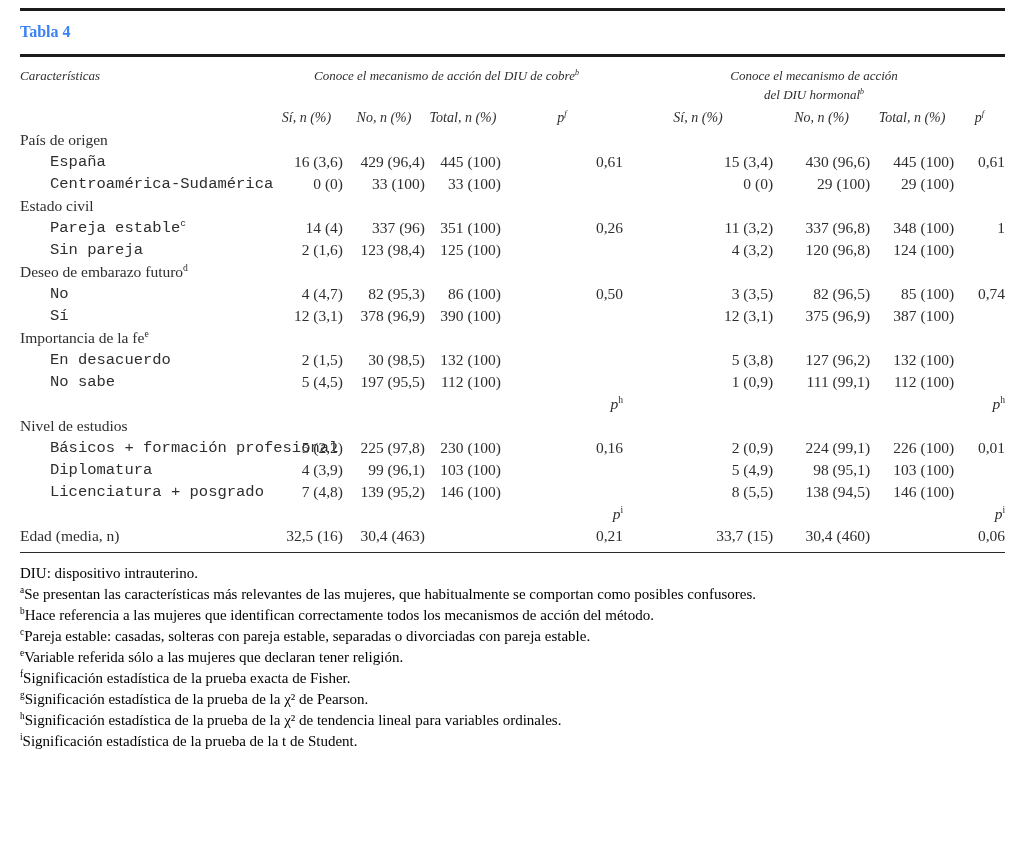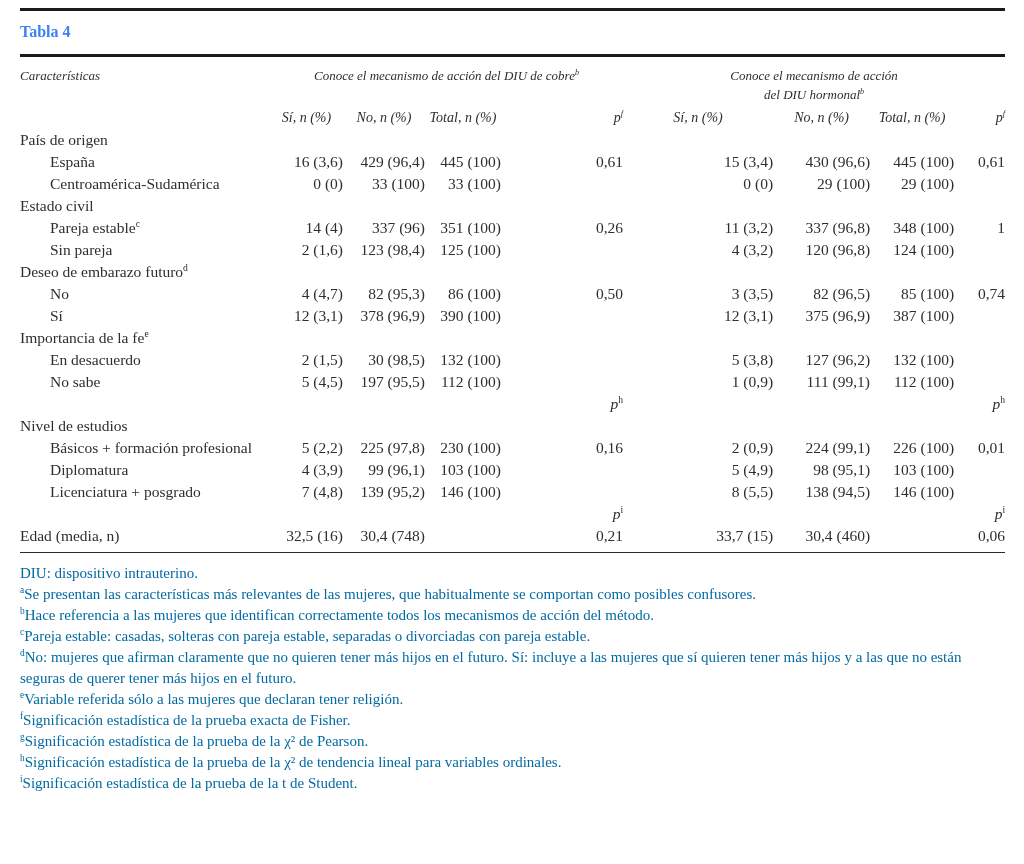--- a/index.html
+++ b/index.html
@@ -19,29 +19,29 @@
   .caption .ttext { flex:1; font-weight:bold; font-size:16px; line-height:23px; }
 
   sup { font-size:62%; line-height:0; vertical-align:super; }
 
   table { border-collapse:collapse; table-layout:fixed; width:985px; margin-top:2px; }
   th,td { padding:0; font-weight:normal; white-space:nowrap; overflow:visible; }
 
   .hdr th { vertical-align:top; font-style:italic; font-size:13px; line-height:19px; text-align:center; padding-top:7px;margin-top:36px; }
   .hdr th.car { text-align:left; }
   .sh th { font-style:italic; font-size:14px; text-align:center; height:25px; vertical-align:bottom; padding-bottom:3px; }
-  .sh th.pcol { text-align:right; }
+  .sh th.pcol { }
 
   tbody td { font-size:15.5px; height:22px; vertical-align:middle; }
   td.lbl { text-align:left; }
-  td.ind { padding-left:30px; }
+  td.ind { padding-left:30px;font-family:Liberation Mono, monospace; }
   td.n { text-align:right; }
   .pit { font-style:italic; }
 
-  .fnotes { margin-top:5px; padding-top:5px; font-size:15px; line-height:21px; color:#0369a1; }
+  .fnotes { margin-top:5px; padding-top:5px; font-size:15px; line-height:21px; color:#000000; }
   .fn { max-width:985px; }
 </style>
 </head>
 <body>
 
 <div class="page">
 
   <div class="rule-dbl"></div>
 
   <div class="caption">
@@ -241,39 +241,38 @@
       </tr>
 
       <tr>
         <td colspan="5" class="n"><span class="pit">p</span><sup>i</sup></td>
         <td colspan="4" class="n"><span class="pit">p</span><sup>i</sup></td>
       </tr>
 
       <tr>
         <td class="lbl"><span>Edad (media, n)</span><sup></sup></td>
         <td class="n">32,5 (16)</td>
-        <td class="n">30,4 (748)</td>
+        <td class="n">30,4 (463)</td>
         <td class="n"></td>
         <td class="n">0,21</td>
         <td class="n">33,7 (15)</td>
         <td class="n">30,4 (460)</td>
         <td class="n"></td>
         <td class="n">0,06</td>
       </tr>
     </tbody>
   </table>
 
   <div class="rule-sng" style="margin-top:5px"></div>
 
   <div class="fnotes">
     <div class="fn"><sup></sup><span>DIU: dispositivo intrauterino.</span></div>
     <div class="fn"><sup>a</sup><span>Se presentan las características más relevantes de las mujeres, que habitualmente se comportan como posibles confusores.</span></div>
     <div class="fn"><sup>b</sup><span>Hace referencia a las mujeres que identifican correctamente todos los mecanismos de acción del método.</span></div>
     <div class="fn"><sup>c</sup><span>Pareja estable: casadas, solteras con pareja estable, separadas o divorciadas con pareja estable.</span></div>
-    <div class="fn"><sup>d</sup><span>No: mujeres que afirman claramente que no quieren tener más hijos en el futuro. Sí: incluye a las mujeres que sí quieren tener más hijos y a las que no están seguras de querer tener más hijos en el futuro.</span></div>
     <div class="fn"><sup>e</sup><span>Variable referida sólo a las mujeres que declaran tener religión.</span></div>
     <div class="fn"><sup>f</sup><span>Significación estadística de la prueba exacta de Fisher.</span></div>
     <div class="fn"><sup>g</sup><span>Significación estadística de la prueba de la χ² de Pearson.</span></div>
     <div class="fn"><sup>h</sup><span>Significación estadística de la prueba de la χ² de tendencia lineal para variables ordinales.</span></div>
     <div class="fn"><sup>i</sup><span>Significación estadística de la prueba de la t de Student.</span></div>
   </div>
 
 </div>
 
 </body></html>

